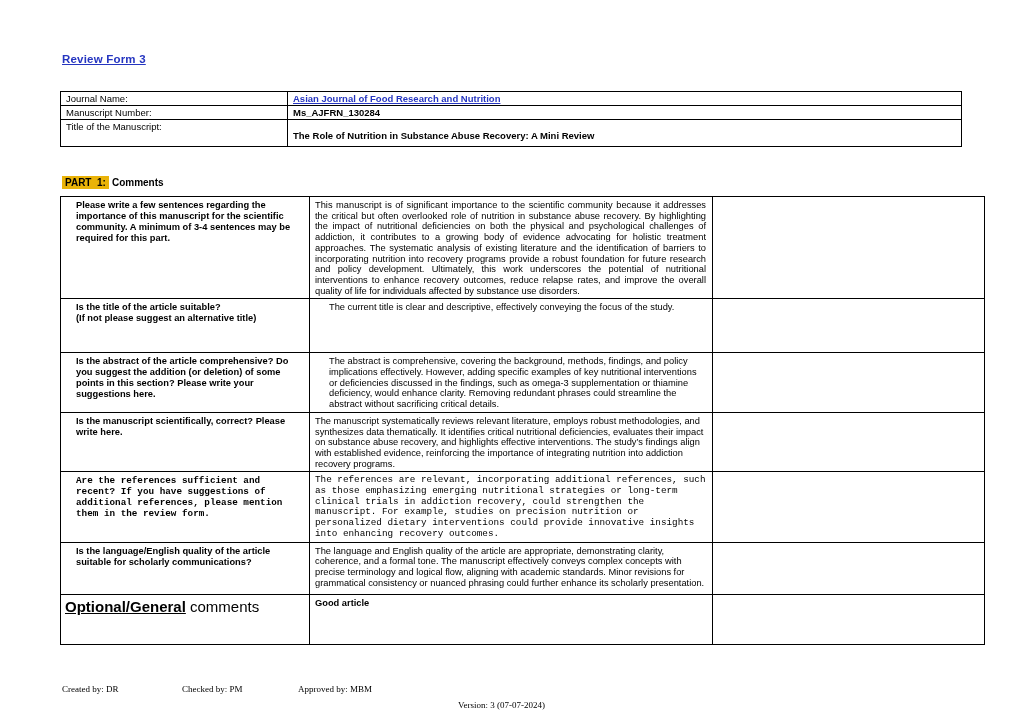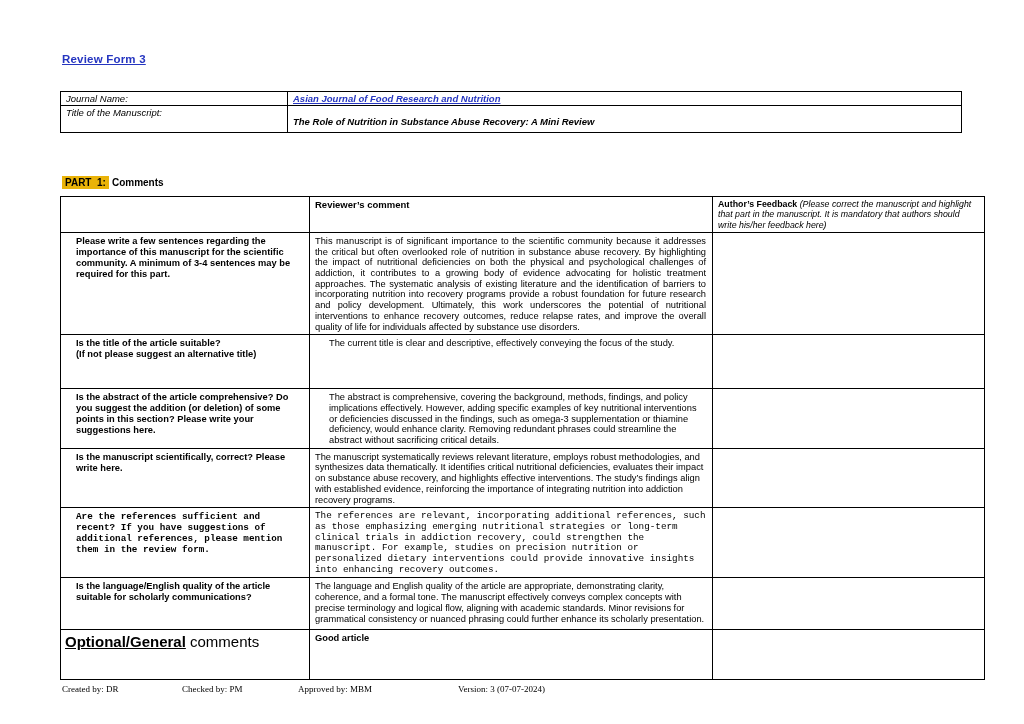--- a/index.html
+++ b/index.html
@@ -11,21 +11,21 @@
   .doc-title {
     position:absolute; left:62px; top:53px;
     font-size:11.5px; font-weight:bold; text-decoration:underline;
     color:#2535c0; letter-spacing:0.2px;
   }
   table { border-collapse:collapse; table-layout:fixed; }
   td { border:1px solid #000; vertical-align:top; }
 
   
   .info-table { position:absolute; left:60px; top:91px; width:902px; }
-  .info-table td { font-size:9.5px; padding:1px 5px;font-style:italic; }
+  .info-table td { font-size:9.5px; padding:1px 5px; }
   .info-label { width:227px; }
   .info-value { font-weight:bold; }
   .title-row td.info-value { vertical-align:middle; padding-top:6px; }
   .journal-link { color:#2535c0; font-weight:bold; text-decoration:underline; cursor:pointer; }
 
   
   .part1-heading { position:absolute; left:62px; top:177px; font-size:10px; font-weight:bold; }
   .part1-highlight { background:#eab308; padding:1px 3px; white-space:pre; }
   .part1-rest { margin-left:3px; }
 
@@ -50,51 +50,50 @@
   .c-bold { font-weight:bold; }
   .a-cell { }
 
   
   .footer { position:absolute; top:684px; left:0; width:1024px; height:14px;
     font-family:"Liberation Serif", serif; font-size:9px; }
   .footer span { position:absolute; top:0; }
   .f-created { left:62px; }
   .f-checked { left:182px; }
   .f-approved { left:298px; }
-  .f-version { left:458px; }
+  .f-version { left:458px;margin-top:16px; }
 </style>
 </head>
 <body>
 
 <div class="doc-title">Review Form 3</div>
 
 <table class="info-table">
   <tbody>
       <tr style="height:14px;">
     <td class="info-label">Journal Name:</td>
     <td class="info-value"><span class="journal-link">Asian Journal of Food Research and Nutrition</span></td>
+  </tr>
+  <tr style="height:14px;">
+    <td class="info-label">Manuscript Number:</td>
+    <td class="info-value">Ms_AJFRN_130284</td>
   </tr>
   <tr class="title-row" style="height:27px;">
     <td class="info-label">Title of the Manuscript:</td>
     <td class="info-value">The Role of Nutrition in Substance Abuse Recovery: A Mini Review</td>
   </tr>
 </tbody>
   </table>
 
 <div class="part1-heading">
   <span class="part1-highlight">PART  1:</span><span class="part1-rest">Comments</span>
 </div>
 
 <table class="comments-table">
   <tbody>
-      <tr style="height:31px;">
-    <td class="col-q hdr-cell"></td>
-    <td class="col-c hdr-cell">Reviewer’s comment</td>
-    <td class="col-a hdr-author"><b>Author’s Feedback </b><span class="note">(Please correct the manuscript and highlight that part in the manuscript. It is mandatory that authors should write his/her feedback here)</span></td>
-  </tr>
 
   <tr style="height:91px;">
     <td class="col-q q-cell">Please write a few sentences regarding the importance of this manuscript for the scientific community. A minimum of 3-4 sentences may be required for this part.</td>
     <td class="col-c c-cell c-justify">This manuscript is of significant importance to the scientific community because it addresses the critical but often overlooked role of nutrition in substance abuse recovery. By highlighting the impact of nutritional deficiencies on both the physical and psychological challenges of addiction, it contributes to a growing body of evidence advocating for holistic treatment approaches. The systematic analysis of existing literature and the identification of barriers to incorporating nutrition into recovery programs provide a robust foundation for future research and policy development. Ultimately, this work underscores the potential of nutritional interventions to enhance recovery outcomes, reduce relapse rates, and improve the overall quality of life for individuals affected by substance use disorders.</td>
     <td class="col-a a-cell"></td>
   </tr>
 
   <tr style="height:54px;">
     <td class="col-q q-cell">Is the title of the article suitable?
 (If not please suggest an alternative title)</td>

